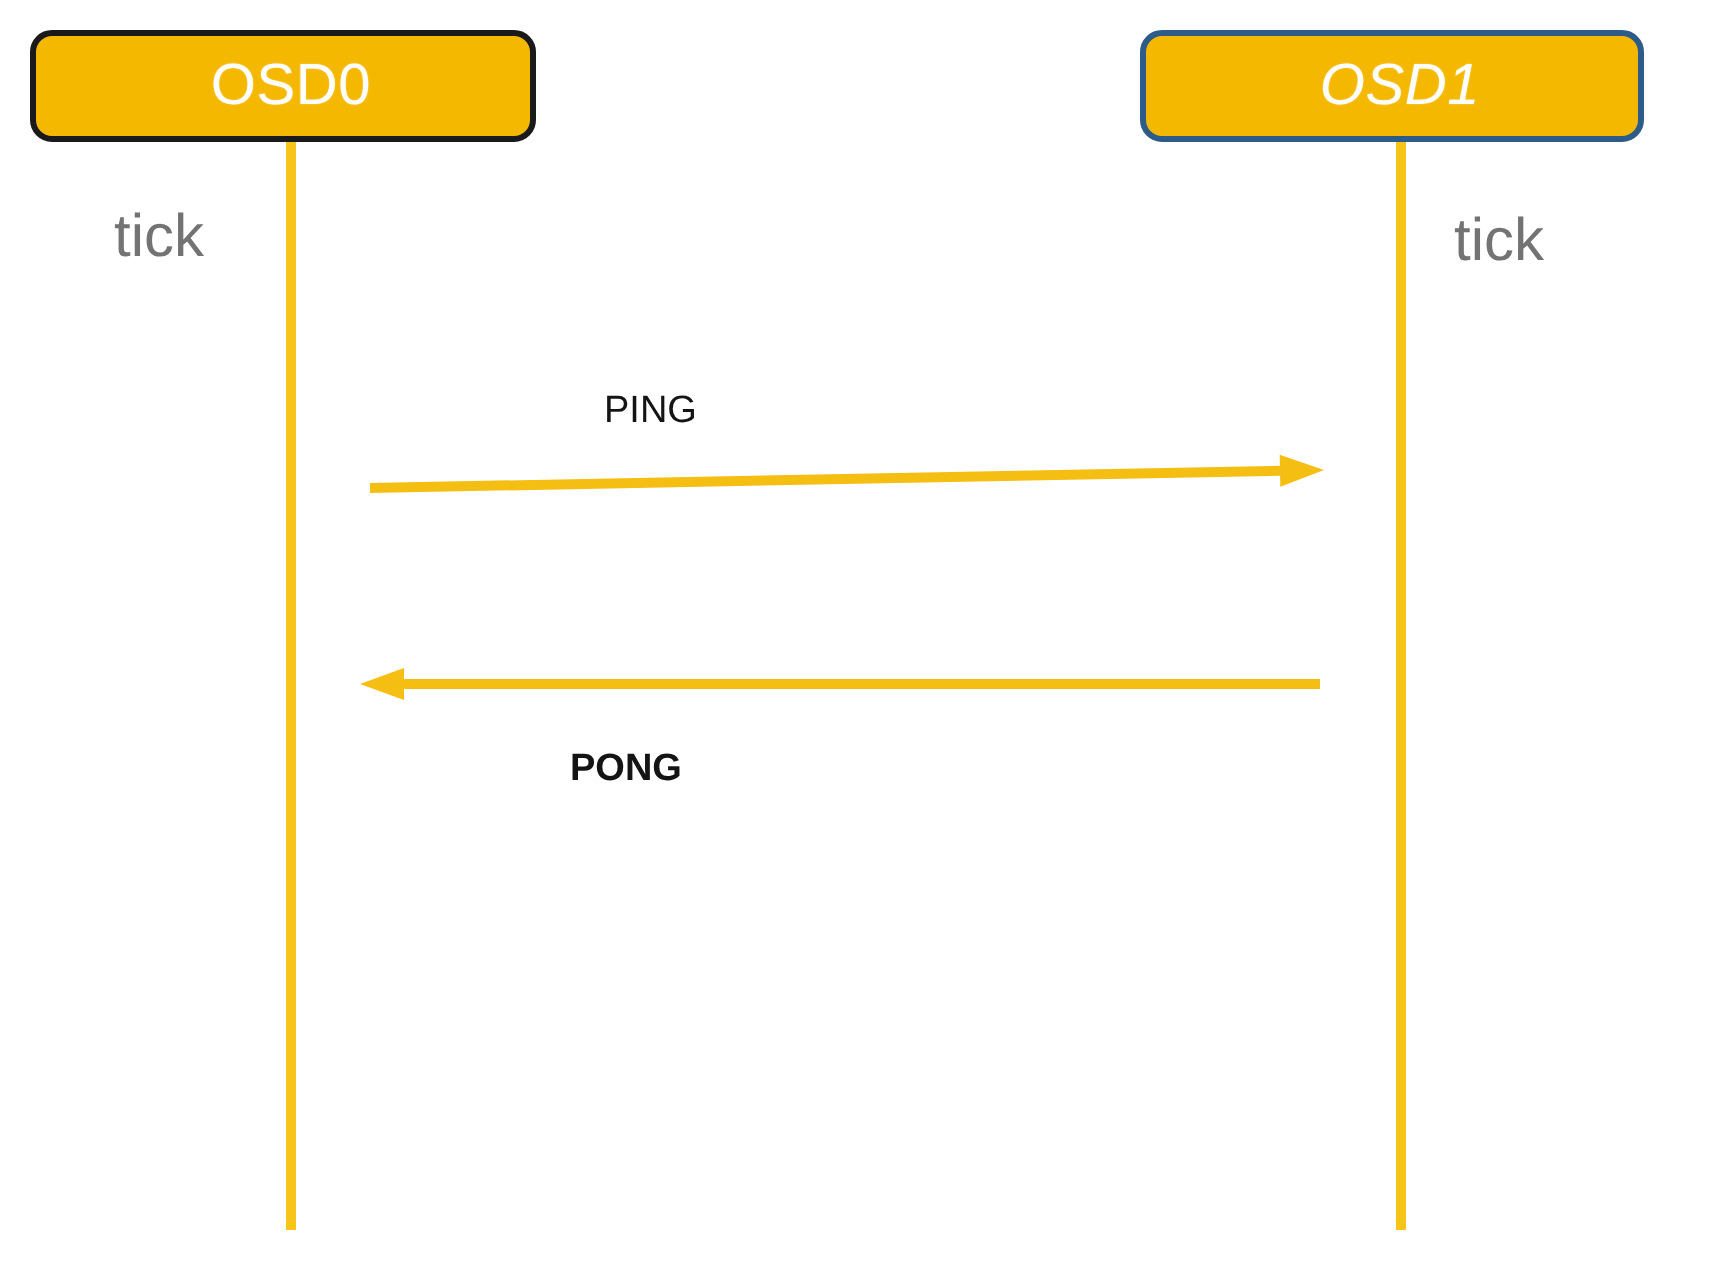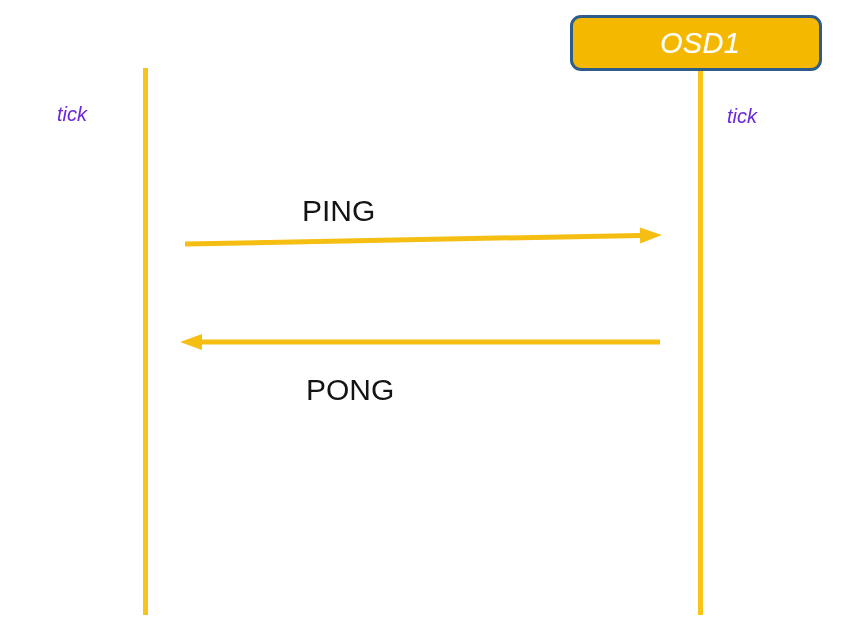--- a/index.html
+++ b/index.html
@@ -57,59 +57,61 @@
     font-style: italic;
   }
   .participant-label {
     transform: translateX(4px);
     user-select: none;
   }
 
   
   .tick-label {
     position: absolute;
-    font-size: 20px;
-    color: #6d28d9;
+    font-size: 30px;
+    color: #737373;
     line-height: 1;
     white-space: nowrap;
-    font-style: italic;
   }
   #tick-left  { left: 57px;  top: 104px; }
   #tick-right { left: 727px; top: 106px; }
 
   
   .message-label {
     position: absolute;
-    font-size: 30px;
+    font-size: 19px;
     color: #141414;
     line-height: 1;
     white-space: nowrap;
     text-align: center;
   }
   #label-ping { left: 302px; top: 196px; }
-  #label-pong { left: 306px; top: 375px; }
+  #label-pong { left: 285px; top: 375px; font-weight: bold; }
 
   
   #arrow-layer {
     position: absolute;
     left: 0;
     top: 0;
     width: 865px;
     height: 631px;
     pointer-events: none;
   }
 </style>
 </head>
 <body>
 
 <div id="canvas" style="background: rgb(255, 255, 255); width: 865px; height: 631px;">
 
   <div class="lifeline" id="lifeline-osd0" style="background: rgb(247, 197, 26); left: 143px;"></div>
   <div class="lifeline" id="lifeline-osd1" style="background: rgb(247, 197, 26); left: 698px;"></div>
 
+  <div class="participant-box" id="participant-osd0" style="border-color: rgb(26, 26, 26); background: rgb(245, 184, 0); color: rgb(255, 255, 255);">
+    <span class="participant-label">OSD0</span>
+  </div>
 
   <div class="participant-box" id="participant-osd1" style="border-color: rgb(46, 92, 138); background: rgb(245, 184, 0); color: rgb(255, 255, 255);">
     <span class="participant-label">OSD1</span>
   </div>
 
   <div class="tick-label" id="tick-left">tick</div>
   <div class="tick-label" id="tick-right">tick</div>
 
   <div class="message-label" id="label-ping">PING</div>
   <div class="message-label" id="label-pong">PONG</div>

